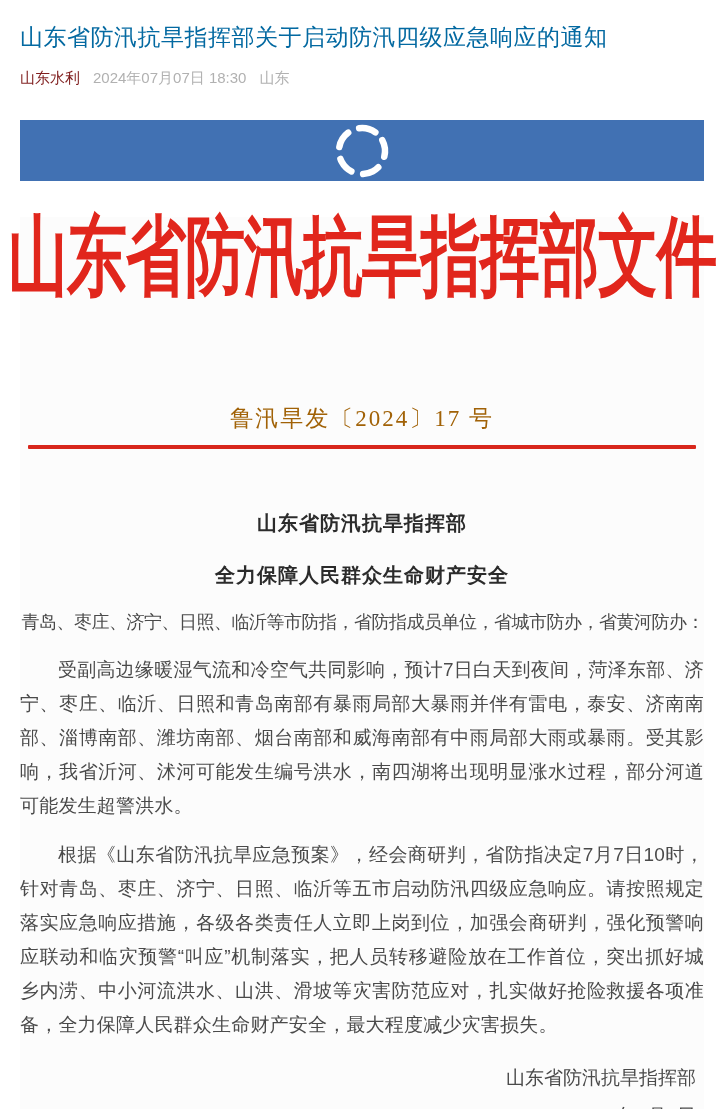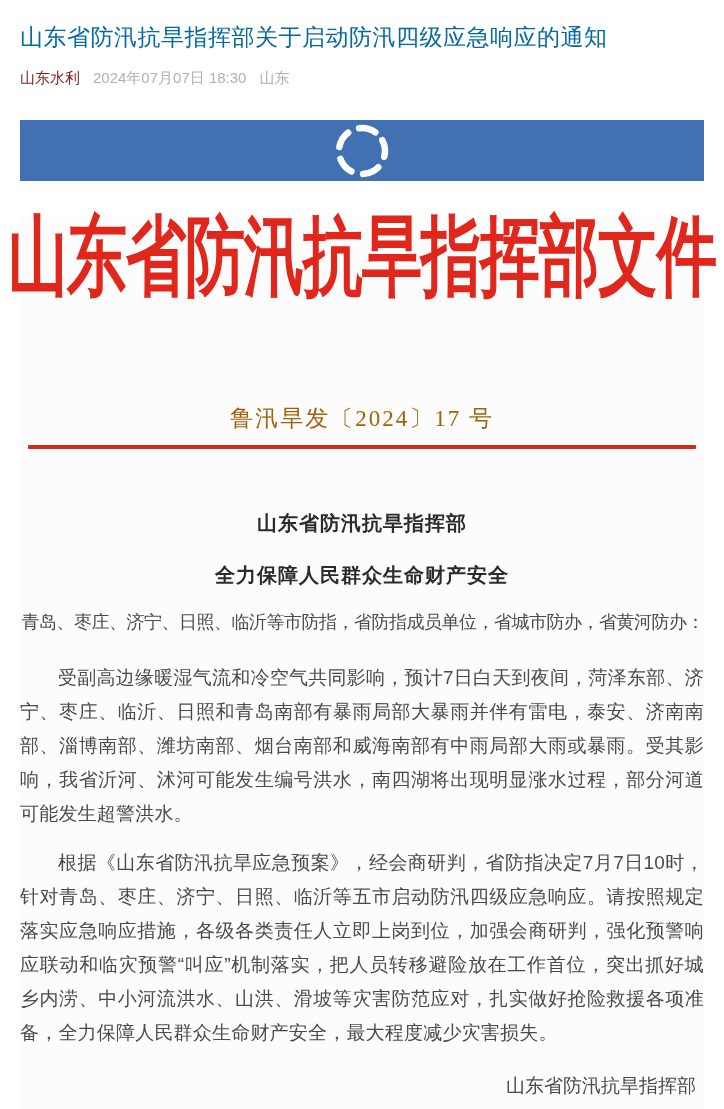--- a/index.html
+++ b/index.html
@@ -105,21 +105,21 @@
     white-space: nowrap;
     text-align: right;
   }
   .para {
     font-size: 19px;
     line-height: 34px;
     text-align: justify;
     text-indent: 2em;
     letter-spacing: 0.2px;
   }
-  .para.p1 { margin-top: 24px; }
+  .para.p1 { margin-top: 16px; }
   .para.p2 { margin-top: 15px; }
 
   .signature {
     margin-top: 22px;
     text-align: right;
     padding-right: 8px;
     font-size: 19px;
     line-height: 28px;
     color: #4a4a4a;
   }

